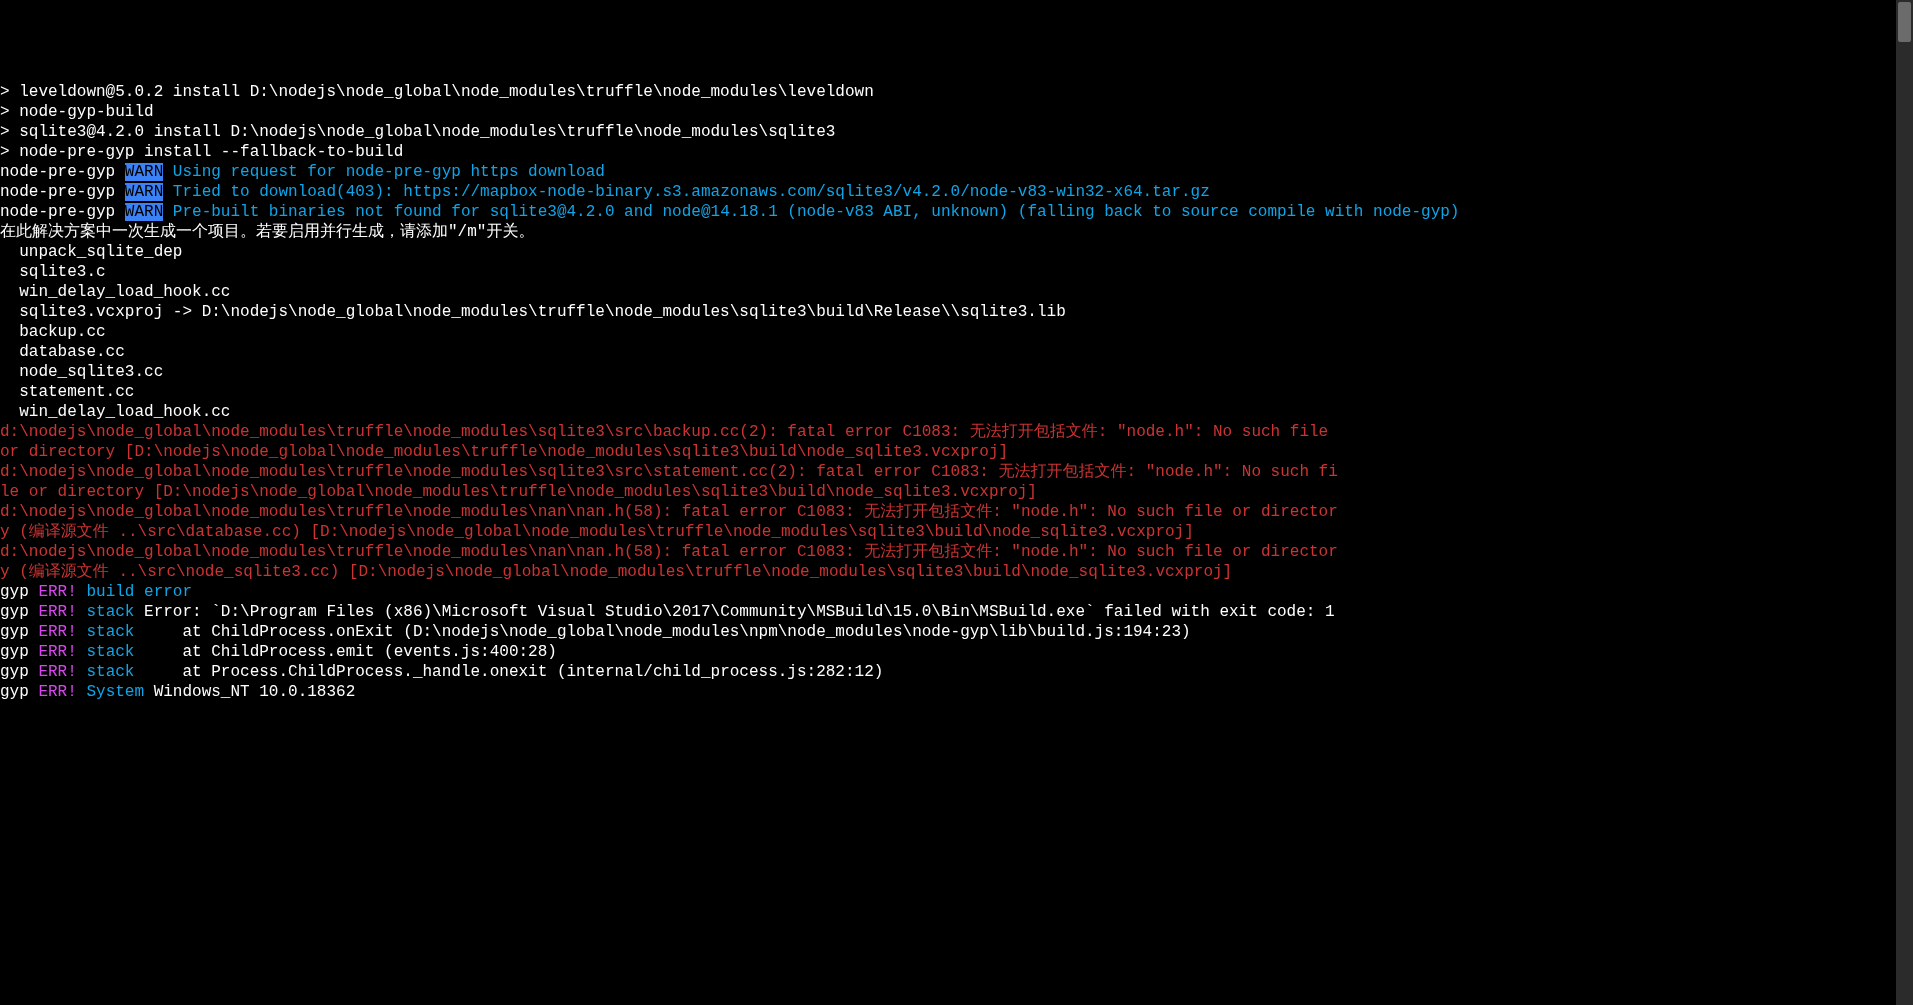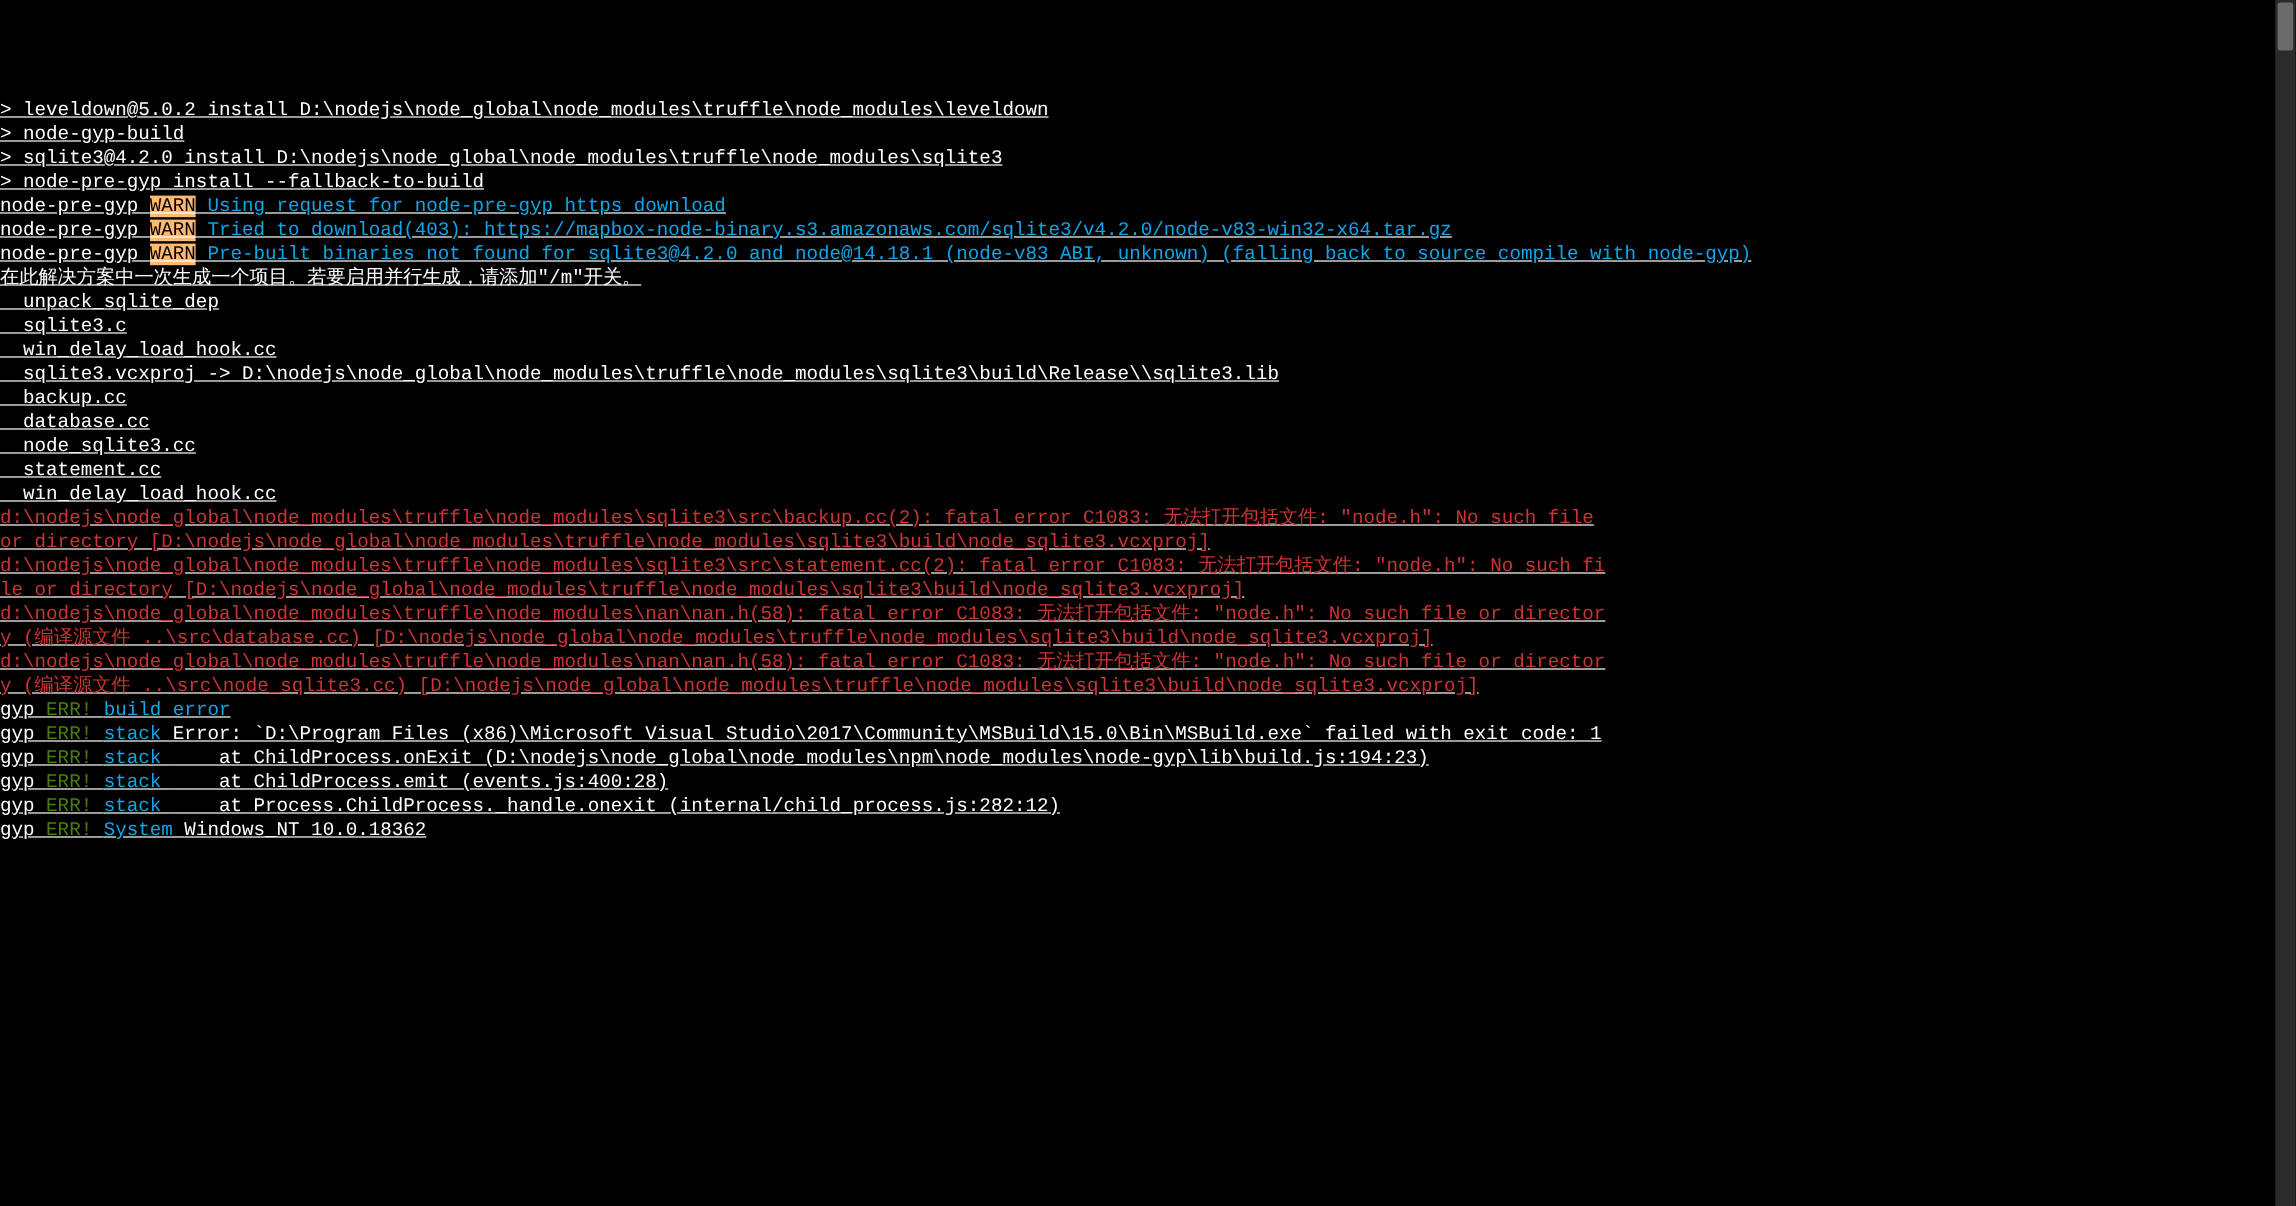--- a/index.html
+++ b/index.html
@@ -11,25 +11,25 @@
     line-height: 1.25;
     padding: 2px 0;
     white-space: pre-wrap;
     word-break: break-all;
     overflow-x: hidden;
     width: 1913px;
   }
   .terminal {
     width: 1895px;
   }
-  .line { display: block; text-decoration: underline; }
+  .line { display: block; }
   .white { color: #ffffff; }
-  .yellow-bg { background: #fdba74; color: #000000; }
+  .yellow-bg { background: #3b82f6; color: #000000; }
   .purple { color: #0ea5e9; }
-  .red { color: #4d7c0f; }
+  .red { color: #d946ef; }
   .darkred { color: #cc3333; margin-top: 25px; }
   .scrollbar-track {
     position: fixed;
     right: 0;
     top: 0;
     bottom: 0;
     width: 17px;
     background: #2b2b2b;
   }
   .scrollbar-thumb {

